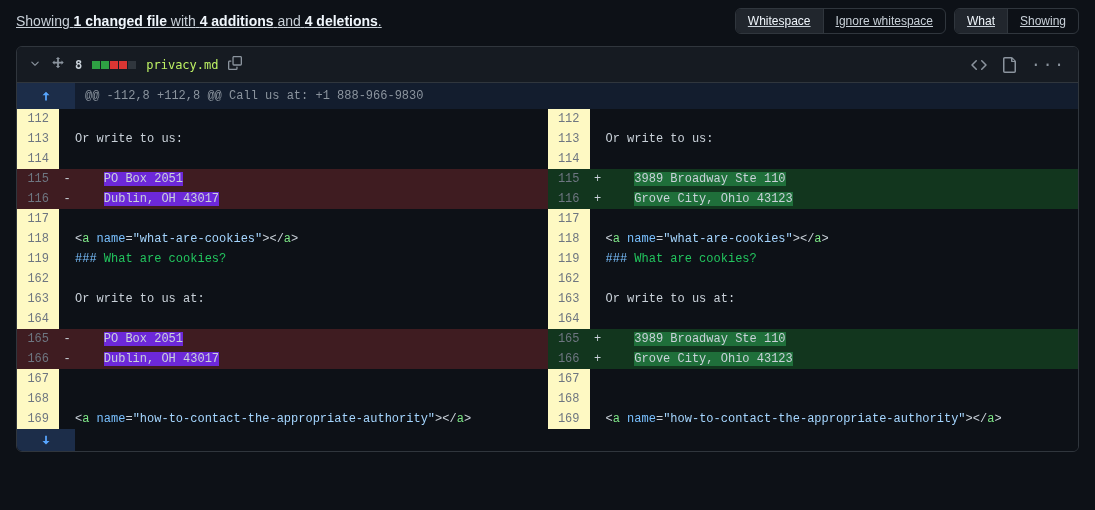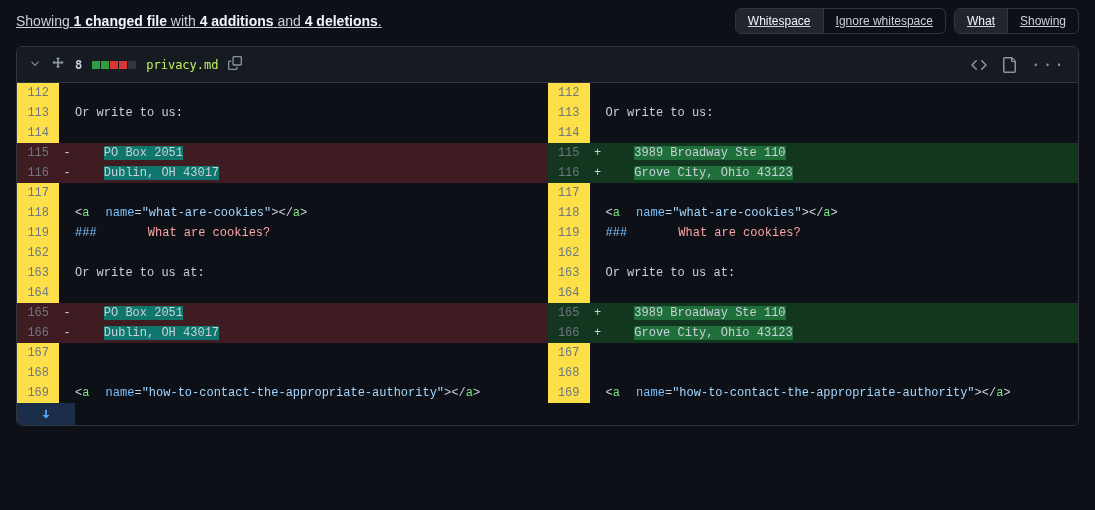--- a/index.html
+++ b/index.html
@@ -108,34 +108,34 @@
     user-select: none;
     flex-shrink: 0;
   }
   .code {
     flex: 1;
     white-space: pre;
     overflow: hidden;
     text-overflow: clip;
     padding-right: 8px;
   }
-  .ctx .lineno { background: #fde047; }
+  .ctx .lineno { background: #fef9c3; }
   .ctx .sign, .ctx .code { background: #0d1117; color: #c9d1d9; }
   .del .lineno { background: #3f1c21; }
   .del .sign, .del .code { background: #3f1c21; }
-  .del .code .hl { background: #0f766e; }
+  .del .code .hl { background: #6d28d9; }
   .add .lineno { background: #12361e; }
   .add .sign, .add .code { background: #12361e; }
   .add .code .hl { background: #1f6f3a; }
   .tag-punc { color: #c9d1d9; }
   .tag-name { color: #7ee787; }
-  .tag-attr { color: #79c0ff; margin-left: 9px; }
+  .tag-attr { color: #79c0ff; }
   .tag-val { color: #a5d6ff; }
   .md-hash { color: #79c0ff; }
-  .md-title { color: #fca5a5; margin-left: 44px; }
+  .md-title { color: #22c55e; }
   .expand-full {
     background: #1c2d49;
     height: 22px;
     display: flex;
     align-items: center;
     width: 58px;
     justify-content: center;
     color: #58a6ff;
     cursor: pointer;
   }
@@ -203,20 +203,28 @@
       <span class="icon-btn">
         <svg width="16" height="16" viewBox="0 0 16 16" fill="currentColor">
             <path d="M2 1.75C2 .784 2.784 0 3.75 0h6.586c.464 0 .909.184 1.237.513l2.914 2.914c.329.328.513.773.513 1.237v9.586A1.75 1.75 0 0113.25 16h-9.5A1.75 1.75 0 012 14.25V1.75zm1.75-.25a.25.25 0 00-.25.25v12.5c0 .138.112.25.25.25h9.5a.25.25 0 00.25-.25V5h-2.75A.75.75 0 0110 4.25V1.5H3.75zm7.75.56v1.94h1.94L11.5 2.06z"></path>
           </svg>
       </span>
       <span class="kebab">···</span>
     </div>
   </div>
 
   <div class="diff-body" id="diff-body">
+      <div class="hunk-row">
+        <div class="hunk-expander">
+          <svg width="14" height="14" viewBox="0 0 16 16" fill="currentColor">
+            <path d="M8 3l4 4H9v6H7V7H4l4-4z"></path>
+          </svg>
+        </div>
+        <div class="hunk-text">@@ -112,8 +112,8 @@ Call us at: +1 888-966-9830</div>
+      </div>
       <div class="split-row">
         <div class="side ctx">
           <div class="lineno">112</div>
           <div class="sign"> </div>
           <div class="code"></div>
         </div>
         <div class="side ctx">
           <div class="lineno">112</div>
           <div class="sign"> </div>
           <div class="code"></div>

